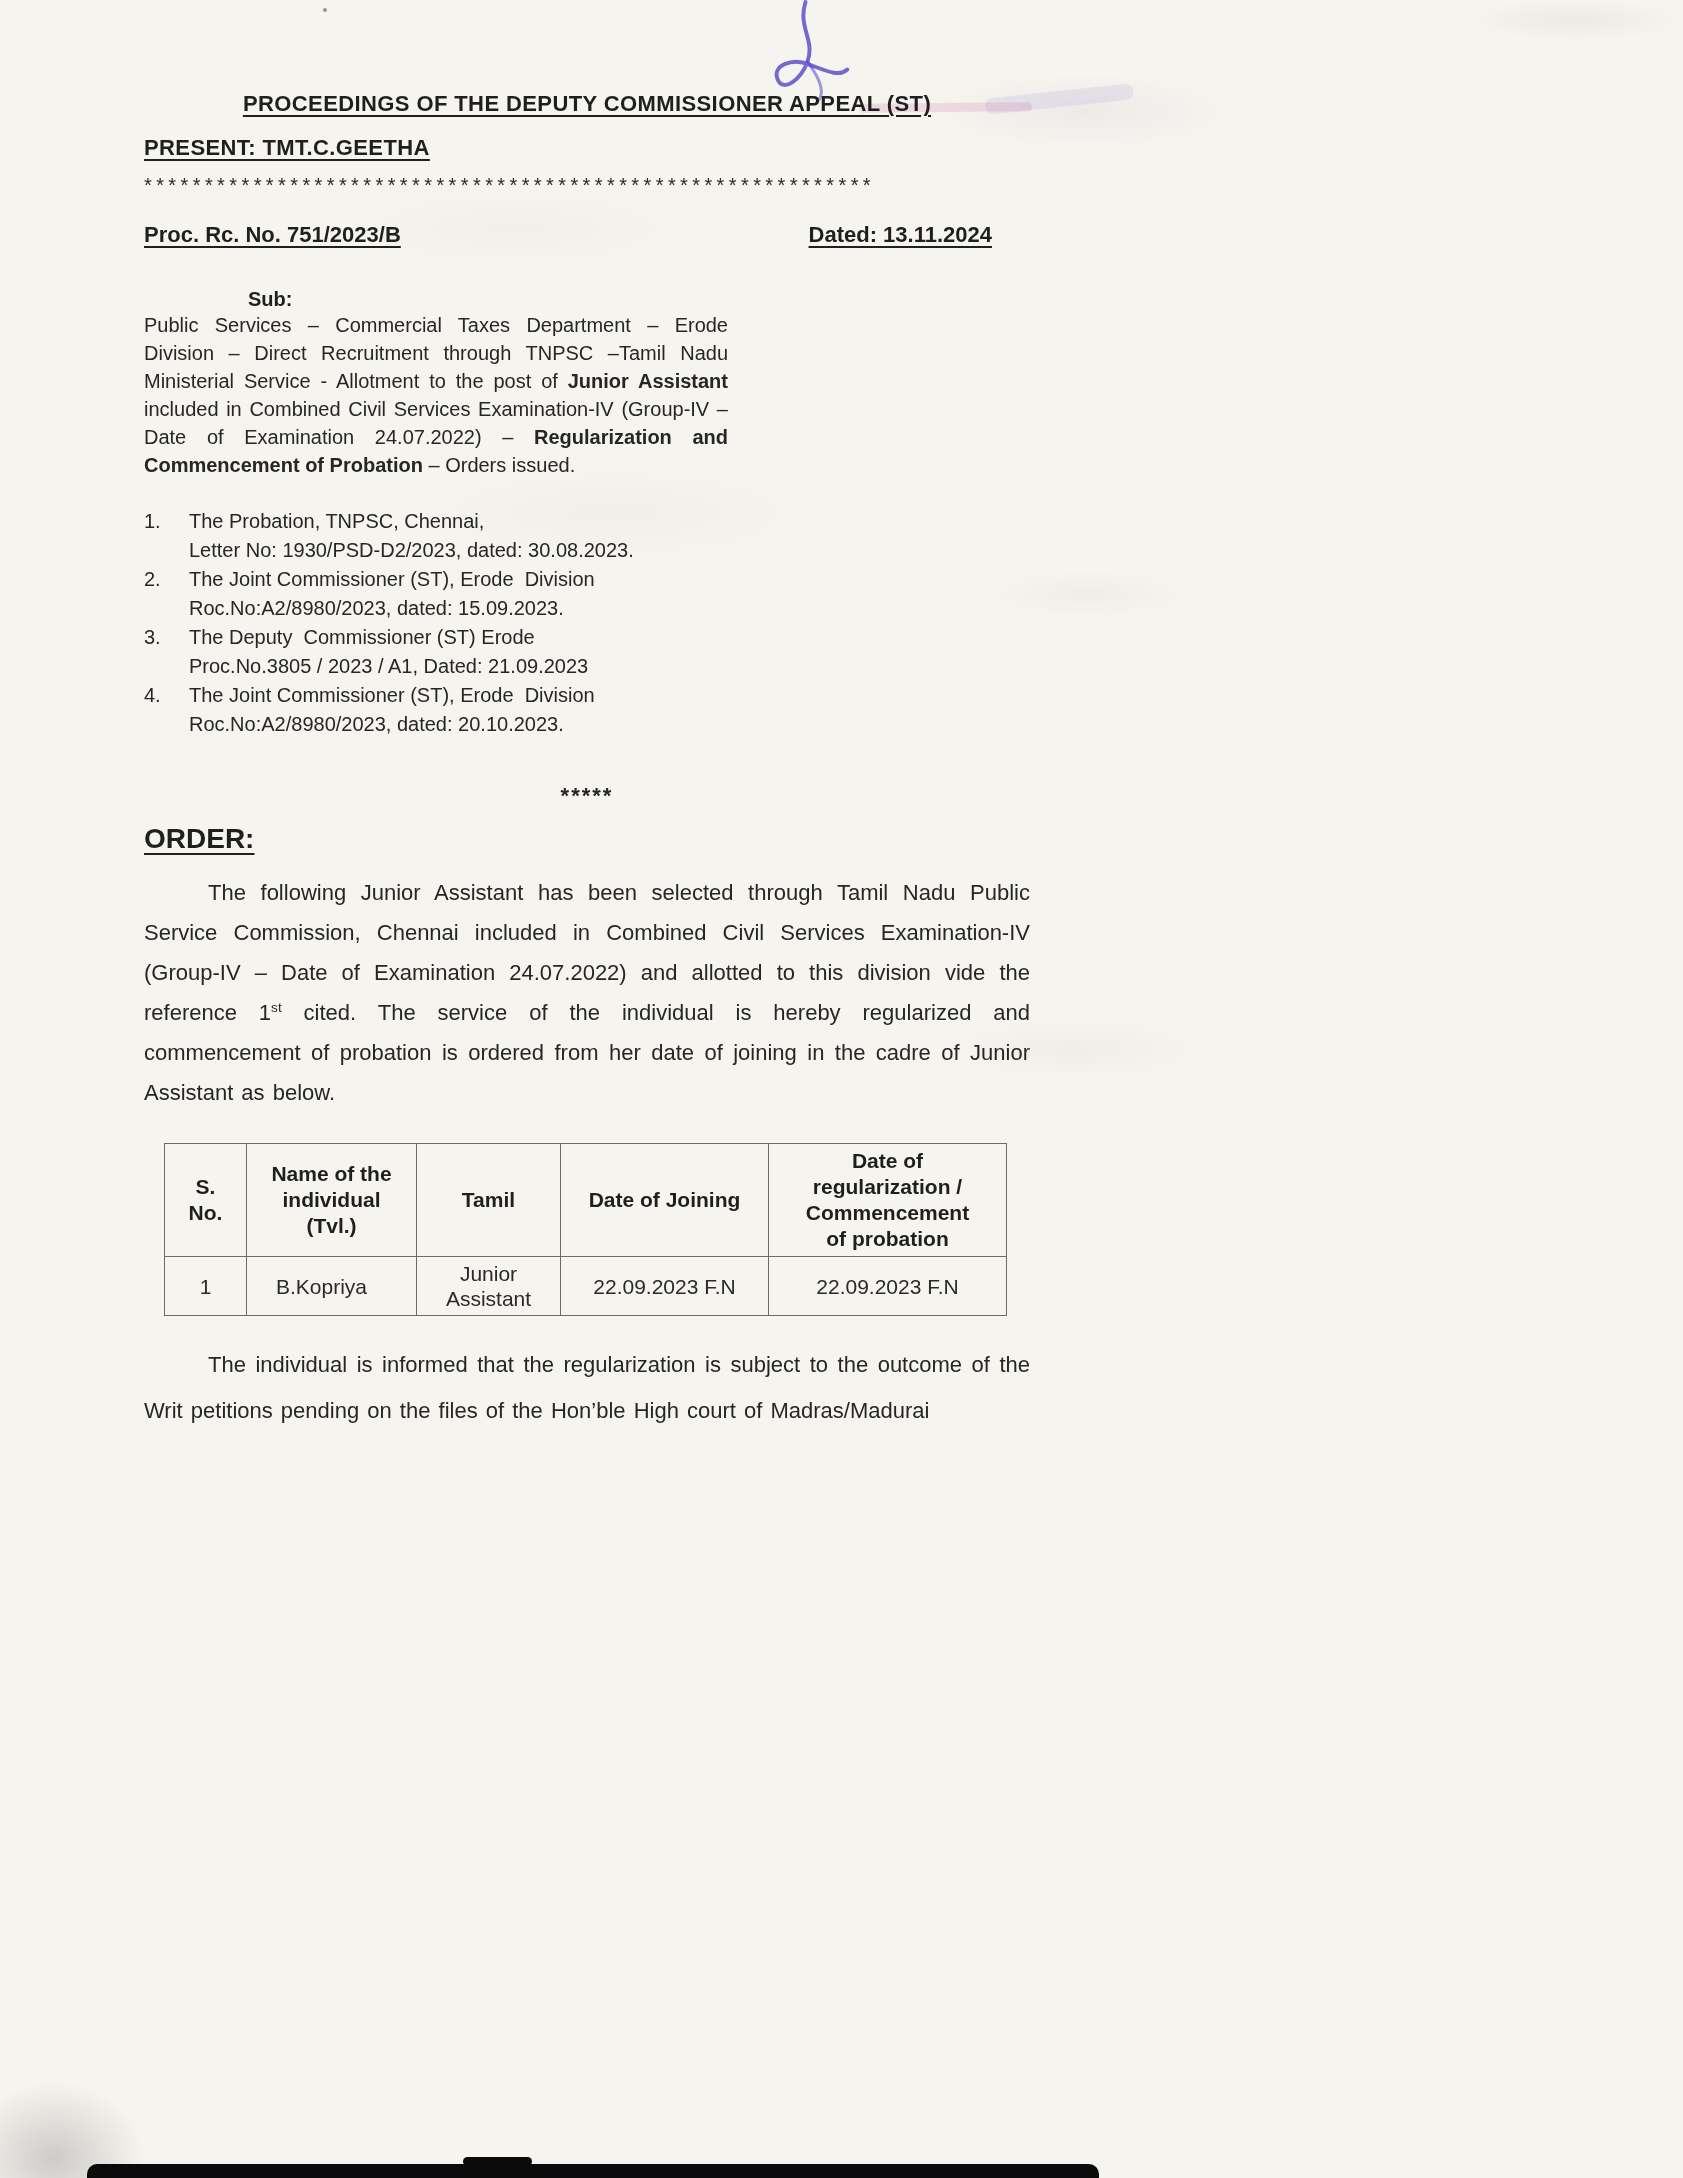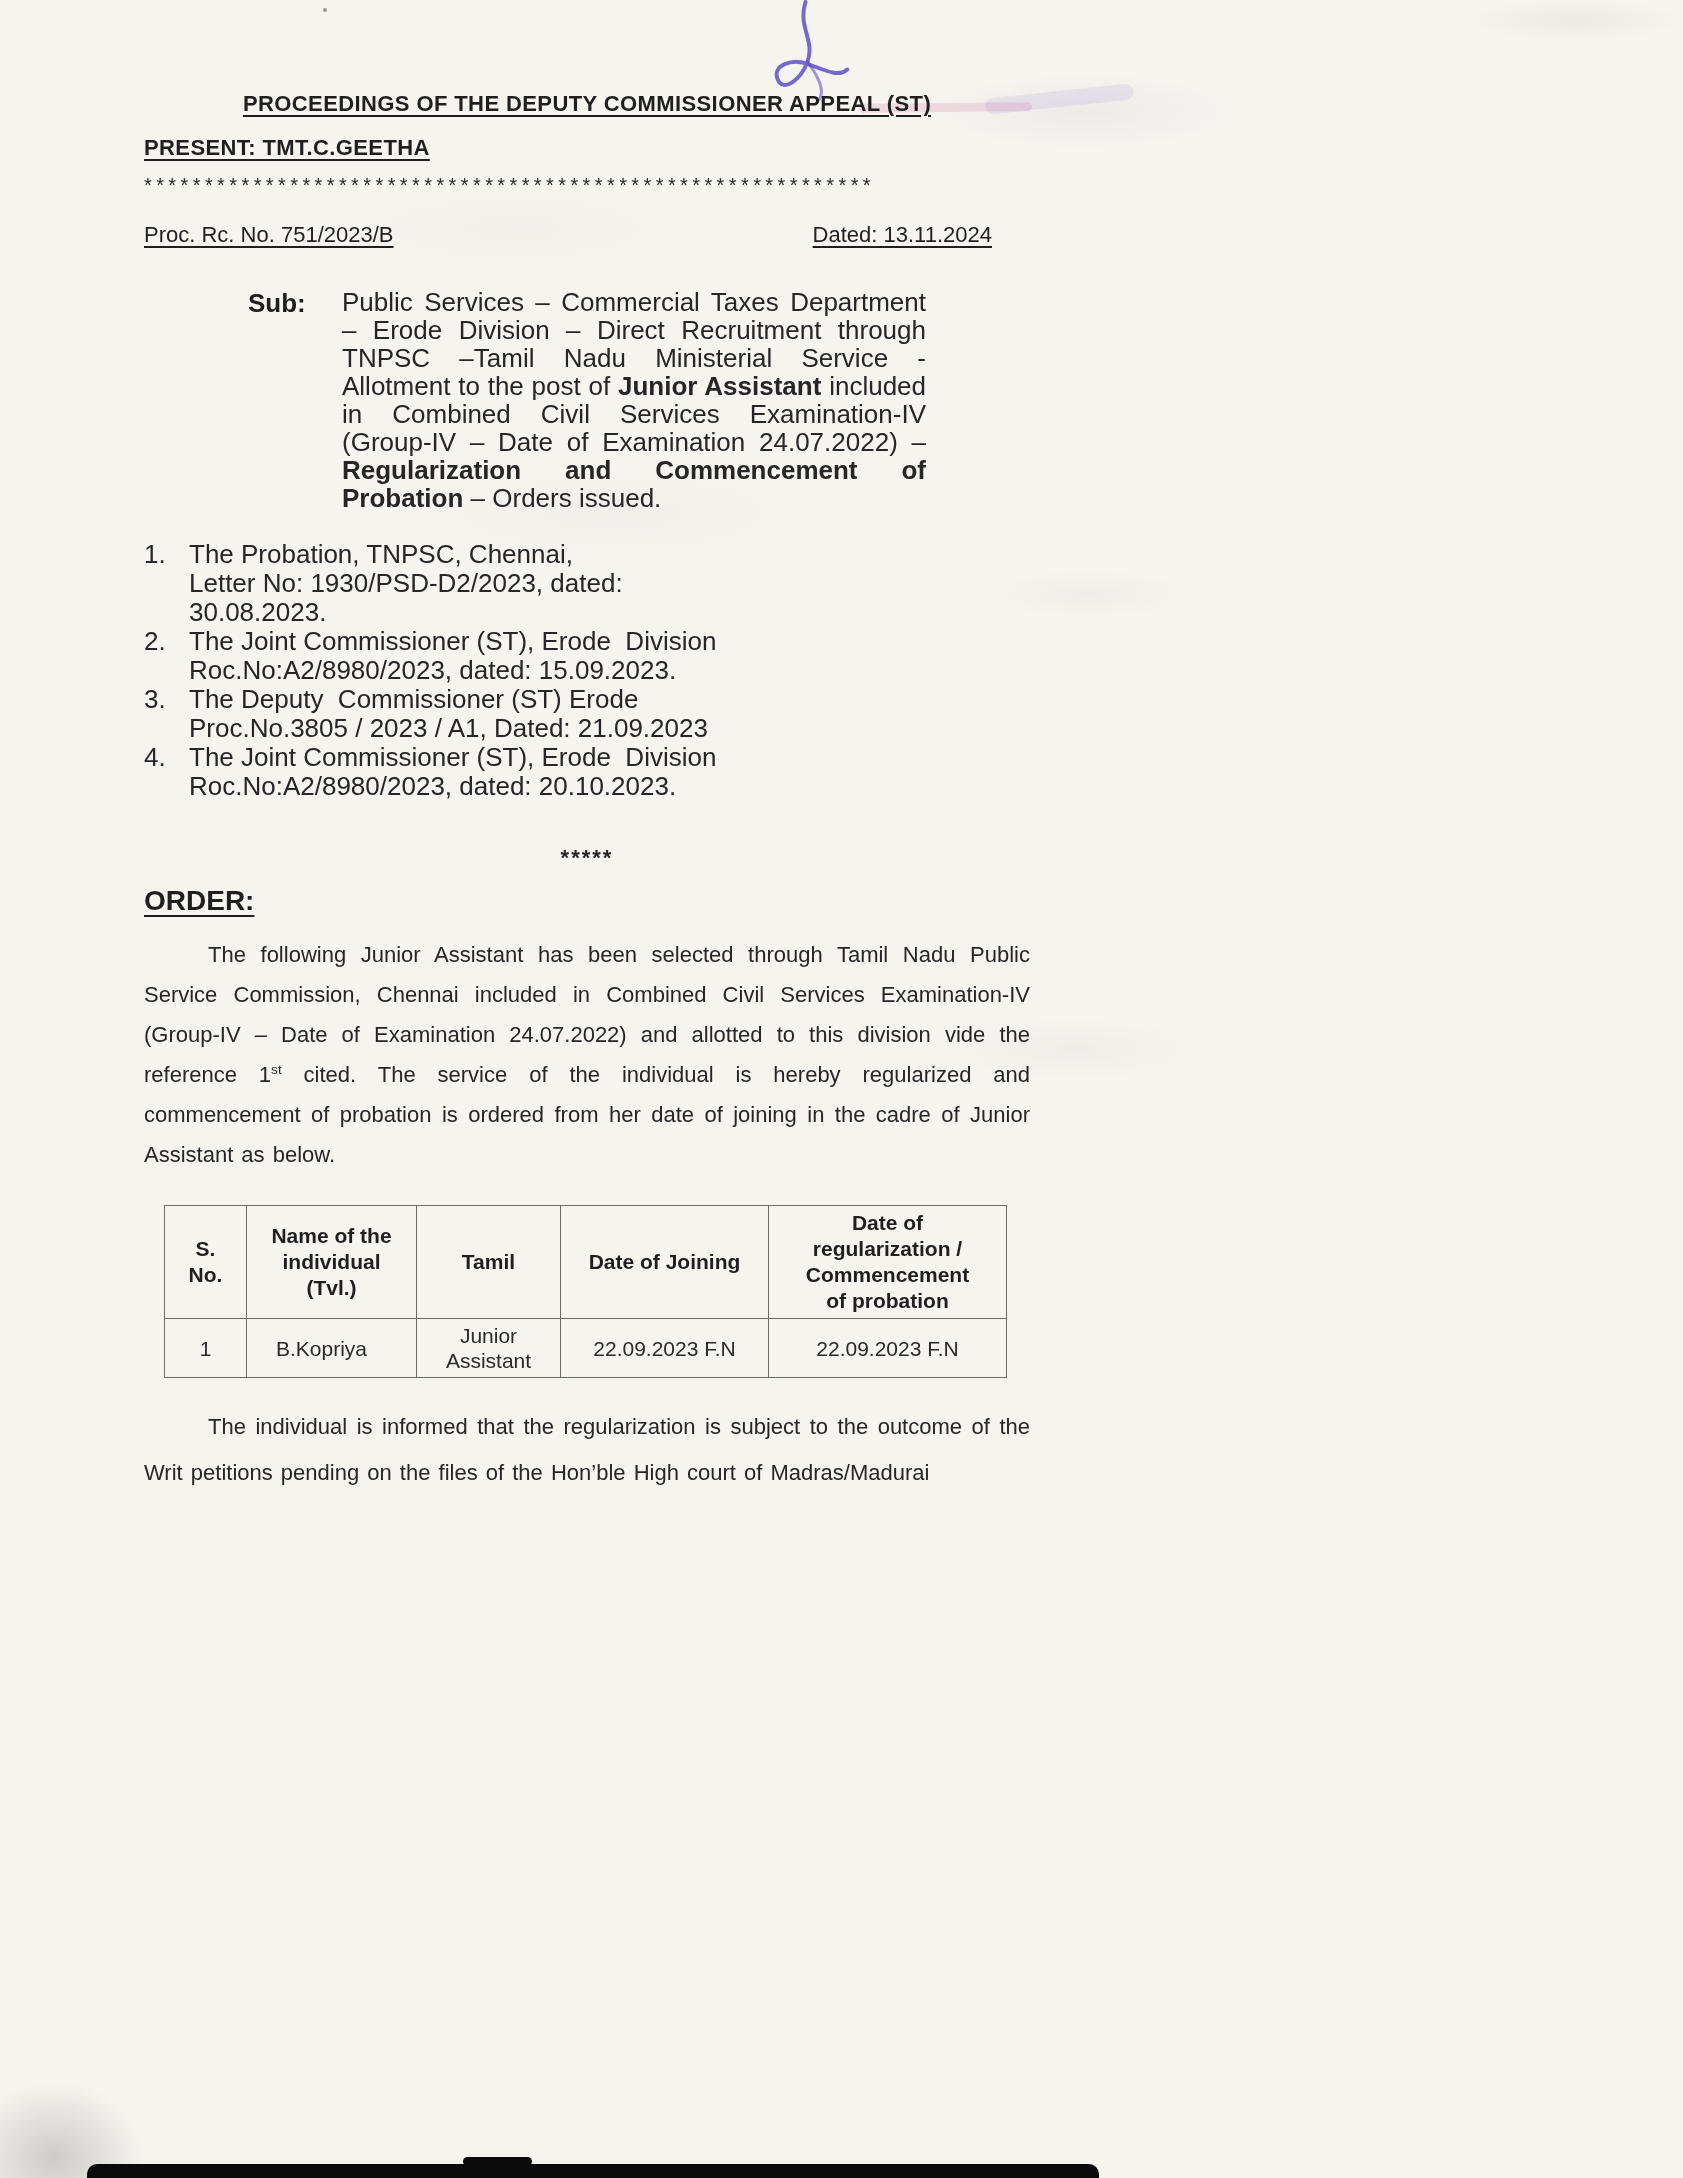--- a/index.html
+++ b/index.html
@@ -63,24 +63,24 @@
     white-space: nowrap;
     overflow: hidden;
     color: #2a2a2a;
   }
   .proc-row {
     margin-top: 25px;
     display: flex;
     justify-content: space-between;
     padding-right: 38px;
     font-size: 22px;
-    font-weight: normal;
-    color: #1f1f1f;
-  }
-  .block-row { display: flex; font-size: 26px; }
+    font-weight: bold;
+    color: #1f1f1f;
+  }
+  .block-row { display: flex; font-size: 20px; flex-direction: column; }
   .subject-row { margin-top: 40px; }
   .block-label {
     flex: none;
     margin-left: 104px;
     width: 94px;
     font-weight: bold;
     color: #1f1f1f;
   }
   .ref-row .block-label { width: 89px; }
   .subject-text {

